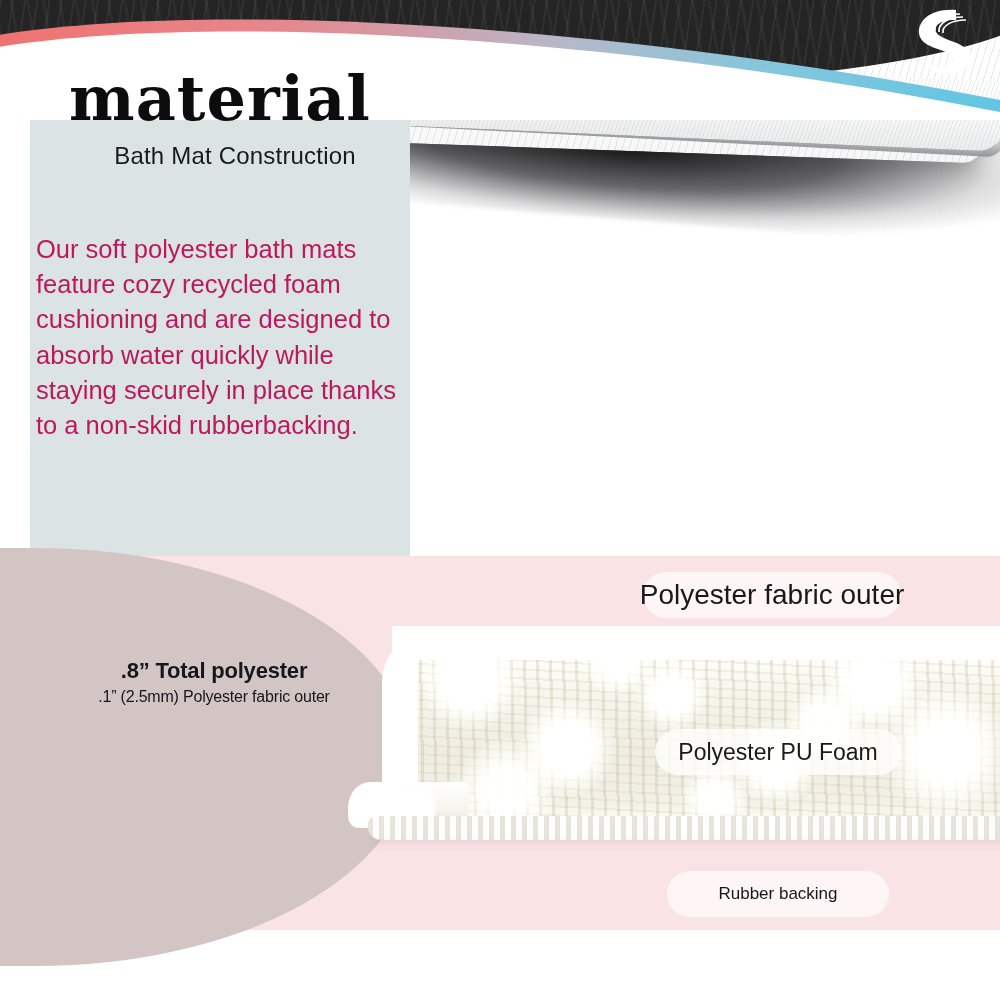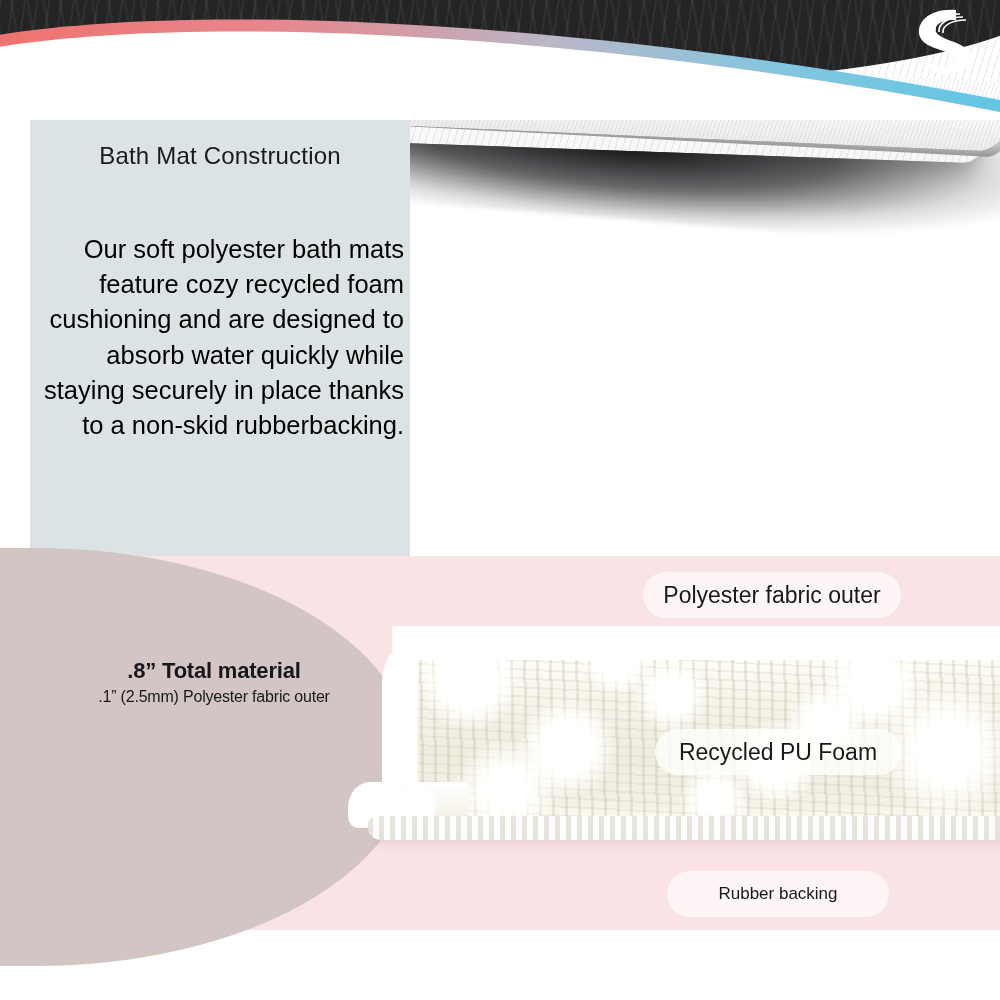--- a/index.html
+++ b/index.html
@@ -278,31 +278,32 @@
   .subtitle {
     position: absolute;
     left: 30px; top: 142px;
     width: 380px;
     text-align: center;
     font-family: "Liberation Sans", sans-serif;
     font-weight: 300;
     font-size: 24px;
     letter-spacing: 0.2px;
     color: #1a1a1a;
+    padding-left: 15px;
   }
   .body-copy {
     position: absolute;
     left: 36px; top: 232px;
     width: 368px;
-    text-align: right;
+    text-align: left;
     font-family: "Liberation Sans", sans-serif;
     font-weight: 300;
     font-size: 25.5px;
     line-height: 1.38;
-    color: #000000;
+    color: #be185d;
   }
 
   .spec-block {
     position: absolute;
     left: 34px; top: 655px;
     width: 360px;
     text-align: center;
     font-family: "Liberation Sans", sans-serif;
     color: #14181a;
   }
@@ -327,21 +328,21 @@
     justify-content: center;
     border-radius: 999px;
     font-family: "Liberation Sans", sans-serif;
     font-weight: 300;
     color: #17191b;
     white-space: nowrap;
   }
   #pill-outer {
     left: 643px; top: 572px;
     width: 258px; height: 46px;
-    font-size: 23px;
+    font-size: 28px;
     background: rgba(255,250,250,0.80);
   }
   #pill-foam {
     left: 655px; top: 729px;
     width: 246px; height: 46px;
     font-size: 23px;
     background: rgba(255,255,253,0.78);
   }
   #pill-rubber {
     left: 667px; top: 871px;
@@ -399,25 +400,26 @@
     <div class="logo-box">
       <svg viewBox="0 0 92 78" width="92" height="78">
         <path d="M62 8 C38 6 24 18 25 31 C26 43 42 46 52 50 C60 53 63 58 58 62 C52 67 38 65 30 58 C34 70 52 76 66 70 C78 65 80 52 70 45 C62 39 46 37 42 30 C39 24 47 17 62 18 Z" fill="#ffffff"></path>
         <path d="M66 12 C50 12 40 20 41 29" fill="none" stroke="#ffffff" stroke-width="1.6"></path>
         <path d="M69 15 C53 15 44 22 45 30" fill="none" stroke="#ffffff" stroke-width="1.6"></path>
         <path d="M72 18 C57 18 48 24 49 31" fill="none" stroke="#ffffff" stroke-width="1.6"></path>
       </svg>
     </div>
   </div>
 
+  <div class="title">material</div>
   <div class="subtitle">Bath Mat Construction</div>
   <div class="body-copy">Our soft polyester bath mats feature cozy recycled foam cushioning and are designed to absorb water quickly while staying securely in place thanks to a non-skid rubberbacking.</div>
 
   <div class="spec-block">
-    <div class="spec-title">.8” Total material</div>
+    <div class="spec-title">.8” Total polyester</div>
     <div class="spec-line">.1” (2.5mm) Polyester fabric outer</div>
   </div>
 
   <div class="pill" id="pill-outer">Polyester fabric outer</div>
-  <div class="pill" id="pill-foam">Recycled PU Foam</div>
+  <div class="pill" id="pill-foam">Polyester PU Foam</div>
   <div class="pill" id="pill-rubber">Rubber backing</div>
 
 </div>
 
 </body></html>

